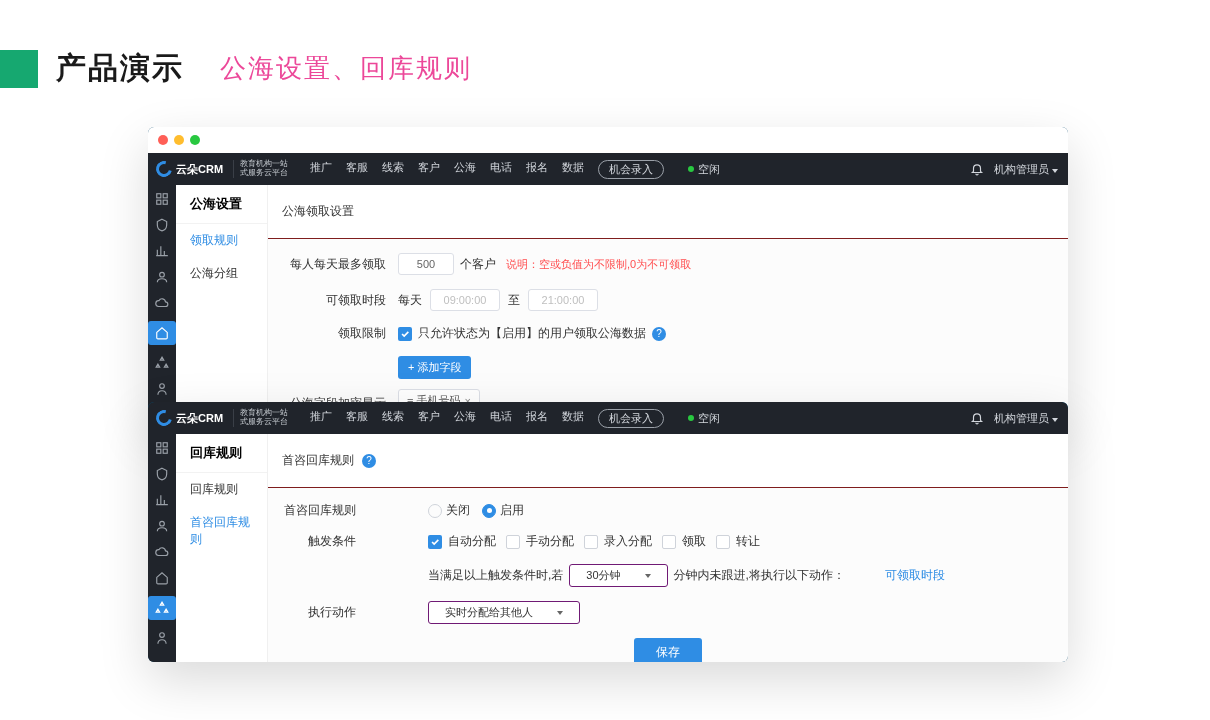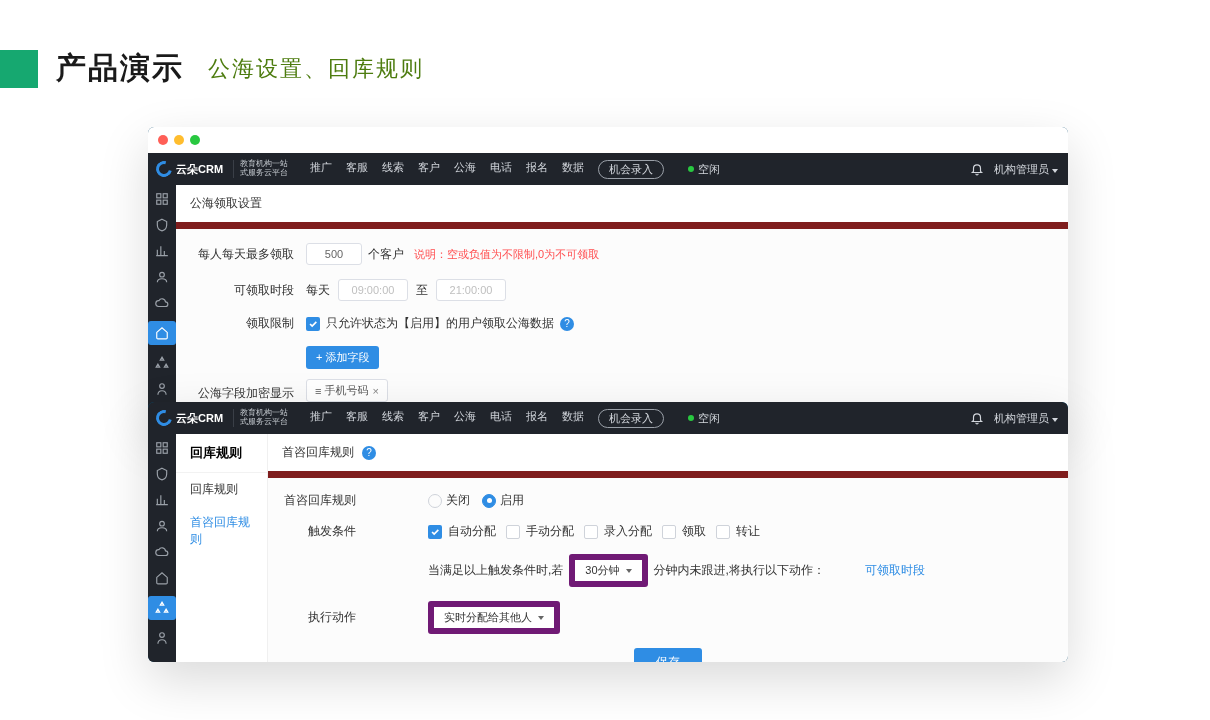--- a/index.html
+++ b/index.html
@@ -2,21 +2,21 @@
 <html><head>
 <meta charset="utf-8">
 <style>
   * { box-sizing: border-box; margin: 0; padding: 0; font-family: "Microsoft YaHei", "PingFang SC", Arial, sans-serif; }
   body { background: #fff; width: 1210px; height: 720px; overflow: hidden; position: relative; }
 
   
   .page-head { display: flex; align-items: center; padding: 48px 0 0 0; }
   .green-block { width: 38px; height: 38px; background: #16a870; margin-right: 18px; }
   .title-main { font-size: 30px; font-weight: 700; color: #1a1a1a; letter-spacing: 2px; }
-  .title-sub  { font-size: 22px; color: #4d7c0f; margin-left: 24px; letter-spacing: 2px; }
+  .title-sub  { font-size: 26px; color: #ec4899; margin-left: 36px; letter-spacing: 2px; }
 
   
   .slide { position: relative; margin: 38px 0 0 148px; width: 920px; }
 
   
   .macwin { position: absolute; background: #0c4a6e; border-radius: 6px; box-shadow: 0 18px 50px rgba(0,0,0,.15); overflow: hidden; }
   .win1 { left: 0; top: 0;  width: 920px; height: 295px; z-index: 1;}
   .win2 { left: 0; top: 275px; width: 920px; height: 260px; z-index: 2;}
 
   .dots { height: 26px; display:flex; align-items:center; padding-left:10px; gap:6px; background:#fff;}
@@ -44,21 +44,21 @@
   .rail .ic{ width:16px; height:16px; color:#9aa0a8; display:flex; align-items:center; justify-content:center; cursor:pointer; border-radius:3px;}
   .rail .ic.active{ background:#2f8de4; color:#fff; width:28px; height:24px;}
   .rail svg{display:block;}
 
   .sidebar{ width:92px; background:#fff; border-right:1px solid #f0f0f0; }
   .side-title{ font-size:13px; font-weight:600; padding:10px 14px; border-bottom:1px solid #f2f2f2;}
   .side-item{ font-size:12px; padding:8px 14px; cursor:pointer; color:#333;}
   .side-item.active{ color:#2f8de4;}
 
   .content{ flex:1; background:#fcfcfc; }
-  .section-title{ font-size:12px; color:#333; padding:10px 14px; background:#fff; border-bottom:7px solid #7f1d1d; display:flex; align-items:center; gap:8px;}
+  .section-title{ font-size:12px; color:#333; padding:18px 14px; background:#fff; border-bottom:1px solid #7f1d1d; display:flex; align-items:center; gap:8px;}
   .help{ width:14px;height:14px;border-radius:50%;background:#2f8de4;color:#fff;font-size:10px;display:inline-flex;align-items:center;justify-content:center;}
 
   .form{ padding:14px 10px 0 10px; font-size:12px; color:#333; }
   .row{ display:flex; align-items:center; margin-bottom:14px;}
   .row .lab{ width:120px; text-align:right; padding-right:12px; white-space:nowrap;}
   .tinput{ width:56px; height:22px; border:1px solid #dcdfe6; border-radius:3px; text-align:center; font-size:11px; color:#666; background:#fff;}
   .timebox{ width:70px; height:22px; border:1px solid #dcdfe6; border-radius:3px; text-align:left; font-size:11px; color:#bfbfbf; background:#fff; display:inline-flex;align-items:center;justify-content:center;}
   .hint{ color:#ff4d4f; font-size:11px;}
   .hint-label{color:#ff4d4f;}
   .cbx{ width:14px;height:14px; background:#2f8de4; border-radius:2px; display:inline-flex; align-items:center; justify-content:center; margin-right:6px;}
@@ -66,21 +66,21 @@
   .cbx svg{display:block;}
   .btn-blue{ background:#2f8de4;color:#fff;border:none;border-radius:3px;padding:4px 10px;font-size:11px;cursor:pointer;}
   .tag{ display:inline-flex; align-items:center; gap:4px; border:1px solid #dcdfe6; border-radius:3px; padding:3px 8px; font-size:11px; background:#fff; color:#555;}
   .tag .x{cursor:pointer;color:#888;}
   .burger{display:inline-block;letter-spacing:-1px;}
 
   
   .radio{ width:14px;height:14px;border-radius:50%;border:1px solid #cfd3da;display:inline-flex;align-items:center;justify-content:center;margin-right:4px;}
   .radio.on{ border-color:#2f8de4; background:#2f8de4;}
   .radio.on::after{content:"";width:5px;height:5px;border-radius:50%;background:#fff;}
-  .select{ border:6px solid #701a75; border-radius:3px; padding:3px 10px; font-size:11px; background:#fff; display:inline-flex; align-items:center; gap:6px; cursor:pointer;}
+  .select{ border:1px solid #701a75; border-radius:3px; padding:3px 16px; font-size:11px; background:#fff; display:inline-flex; align-items:center; gap:24px; cursor:pointer;}
   .caret{display:inline-block;border-left:3px solid transparent;border-right:3px solid transparent;border-top:4px solid #666;}
   .link{ color:#2f8de4; cursor:pointer;}
   .btn-save{ background:#2f8de4;color:#fff;border:none;border-radius:3px;padding:6px 22px;font-size:12px;cursor:pointer;}
 </style>
 </head>
 <body>
 
 <div class="page-head">
   <div class="green-block"></div>
   <span class="title-main">产品演示</span>
@@ -170,20 +170,25 @@
             </svg>
           </span>
         <span class="ic">
             <svg width="14" height="14" viewBox="0 0 24 24" fill="none" stroke="currentColor" stroke-width="2">
               <circle cx="12" cy="7" r="4"></circle>
               <path d="M5 22c0-4 3-7 7-7s7 3 7 7"></path>
             </svg>
           </span>
       </div>
 
+      <div class="sidebar">
+        <div class="side-title">公海设置</div>
+        <div class="side-item active">领取规则</div>
+        <div class="side-item">公海分组</div>
+      </div>
 
       <div class="content">
         <div class="section-title">公海领取设置</div>
         <div class="form">
           <div class="row">
             <span class="lab">每人每天最多领取</span>
             <input class="tinput" value="500" style="">
             <span style="margin:0 10px 0 6px">个客户</span>
             <span class="hint"><span class="hint-label">说明：</span><span>空或负值为不限制,0为不可领取</span></span>
           </div>

